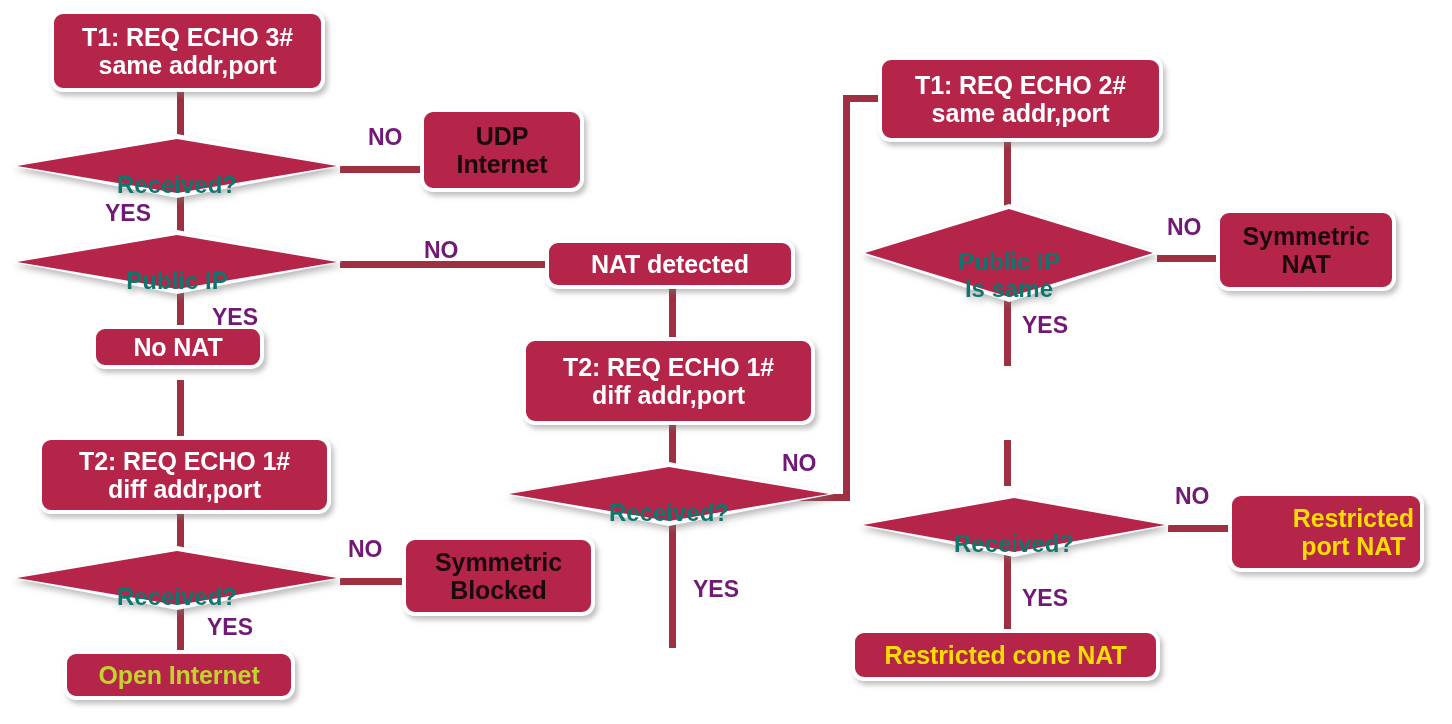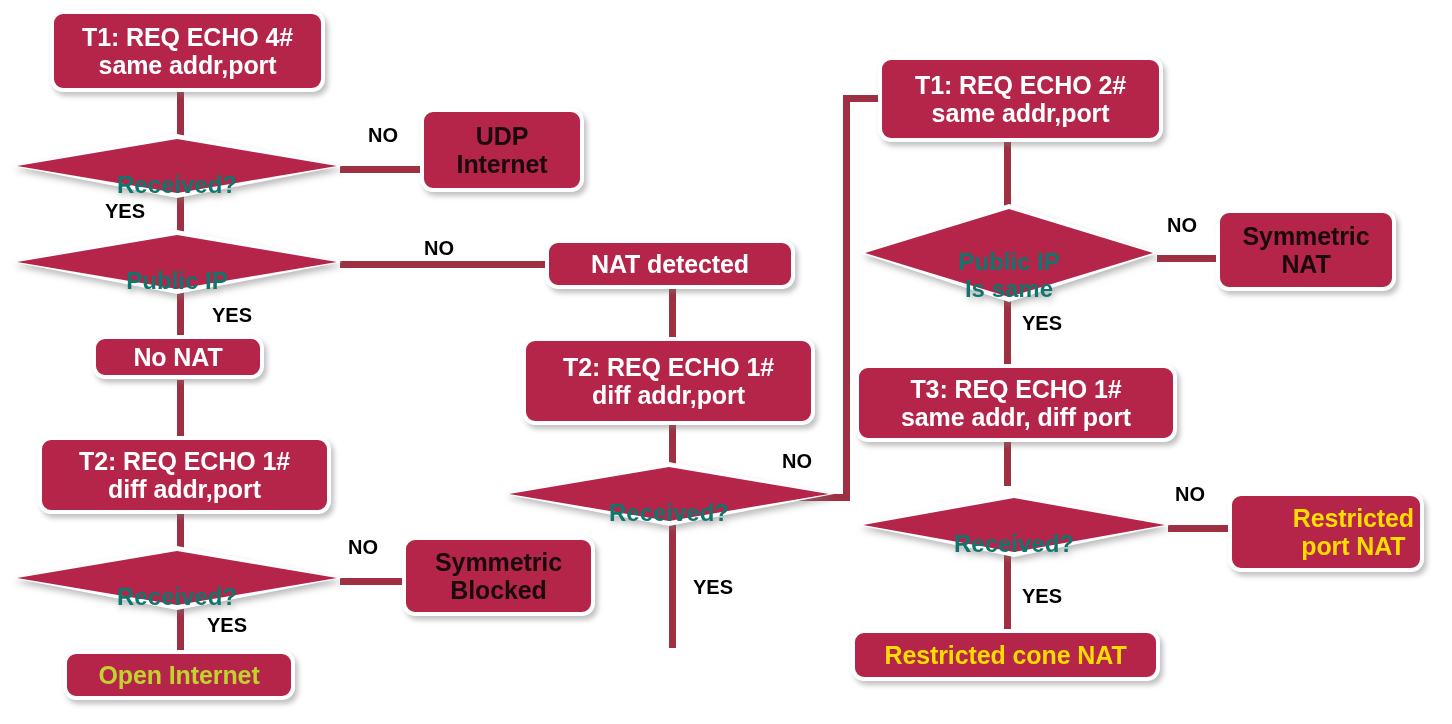--- a/index.html
+++ b/index.html
@@ -43,22 +43,22 @@
   }
   .diamond .dinner{
     position:absolute;left:5px;right:5px;top:5px;bottom:5px;
     background:#b52449;
     clip-path:polygon(50% 0%,100% 50%,50% 100%,0% 50%);
   }
   .diamond .dlabel{position:relative;z-index:3;width:100%;}
 
   
   .elabel{
-    position:absolute;color:#000000;font-weight:bold;
-    font-size:20px;letter-spacing:0px;white-space:nowrap;
+    position:absolute;color:#701a75;font-weight:bold;
+    font-size:23px;letter-spacing:0px;white-space:nowrap;
   }
 
   .t-black{color:#1a0a0d;}
   .t-green{color:#c2d22e;}
   .t-yellow{color:#ffdd00;}
 </style>
 </head>
 <body>
 
 <div id="stage">
@@ -82,21 +82,21 @@
 
   <div class="conn v" style="left:1004px;top:140px;height:68px;"></div>
   <div class="conn h" style="left:1157px;top:255px;width:62px;"></div>
   <div class="conn v" style="left:1004px;top:300px;height:66px;"></div>
   <div class="conn v" style="left:1004px;top:440px;height:46px;"></div>
   <div class="conn h" style="left:1168px;top:525px;width:62px;"></div>
   <div class="conn v" style="left:1004px;top:552px;height:96px;"></div>
 
   <div class="node box" style="left:50px;top:10px;width:275px;height:82px;font-size:25px;">
     <span class="txt">
-      <span>T1: REQ ECHO 4#</span><br>
+      <span>T1: REQ ECHO 3#</span><br>
       <span>same addr,port</span>
     </span>
   </div>
 
   <div class="node diamond" style="left:12px;top:134px;width:330px;height:64px;font-size:24px;">
     <span class="dshape"></span>
     <span class="dinner"></span>
     <span class="dlabel">Received?</span>
   </div>
 
@@ -113,21 +113,21 @@
 
   <div class="node diamond" style="left:12px;top:230px;width:330px;height:64px;font-size:24px;">
     <span class="dshape"></span>
     <span class="dinner"></span>
     <span class="dlabel">Public IP</span>
   </div>
 
   <div class="elabel" style="left:424px;top:237px;">NO</div>
   <div class="elabel" style="left:212px;top:304px;">YES</div>
 
-  <div class="node box" style="left:92px;top:335px;width:172px;height:44px;font-size:25px;">
+  <div class="node box" style="left:92px;top:325px;width:172px;height:44px;font-size:25px;">
     <span class="txt">No NAT</span>
   </div>
 
   <div class="node box" style="left:38px;top:436px;width:293px;height:78px;font-size:25px;">
     <span class="txt">
       <span>T2: REQ ECHO 1#</span><br>
       <span>diff addr,port</span>
     </span>
   </div>
 
@@ -193,26 +193,20 @@
 
   <div class="node box t-black" style="left:1216px;top:209px;width:180px;height:82px;font-size:25px;">
     <span class="txt">
       <span>Symmetric</span><br>
       <span>NAT</span>
     </span>
   </div>
 
   <div class="elabel" style="left:1022px;top:312px;">YES</div>
 
-  <div class="node box" style="left:855px;top:364px;width:322px;height:78px;font-size:25px;">
-    <span class="txt">
-      <span>T3: REQ ECHO 1#</span><br>
-      <span>same addr, diff port</span>
-    </span>
-  </div>
 
   <div class="node diamond" style="left:858px;top:493px;width:312px;height:64px;font-size:24px;">
     <span class="dshape"></span>
     <span class="dinner"></span>
     <span class="dlabel">Received?</span>
   </div>
 
   <div class="elabel" style="left:1175px;top:483px;">NO</div>
 
   <div class="node box t-yellow" style="left:1228px;top:492px;width:196px;height:80px;font-size:25px;justify-content:flex-end;">

